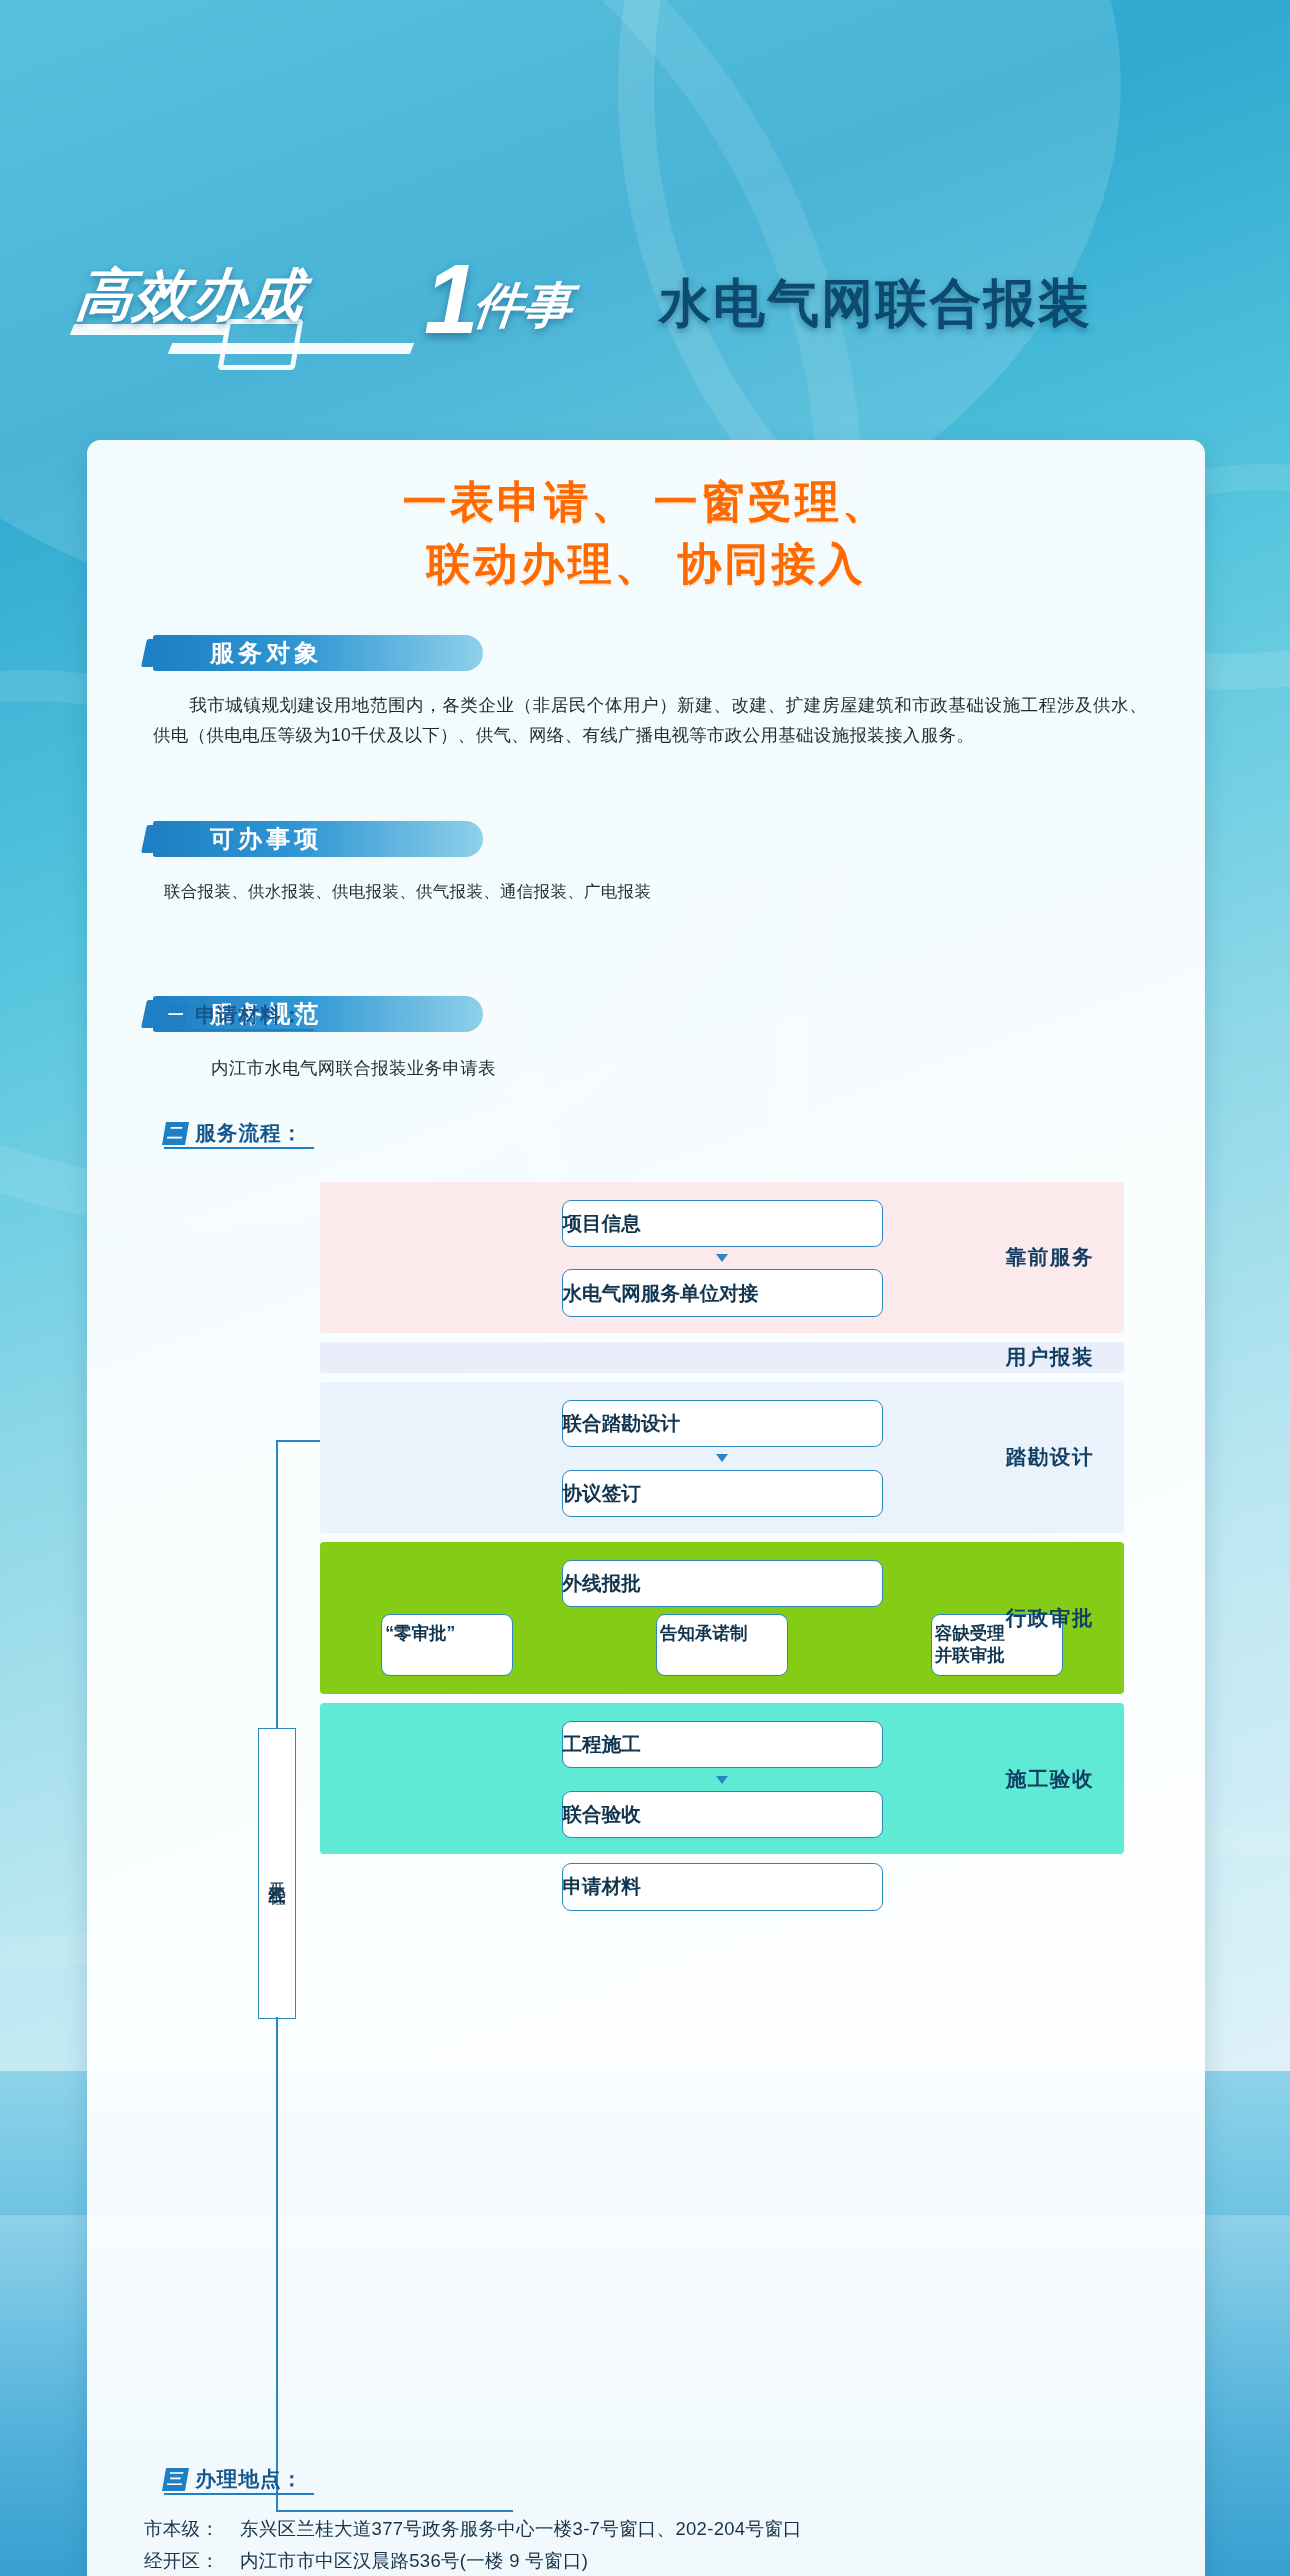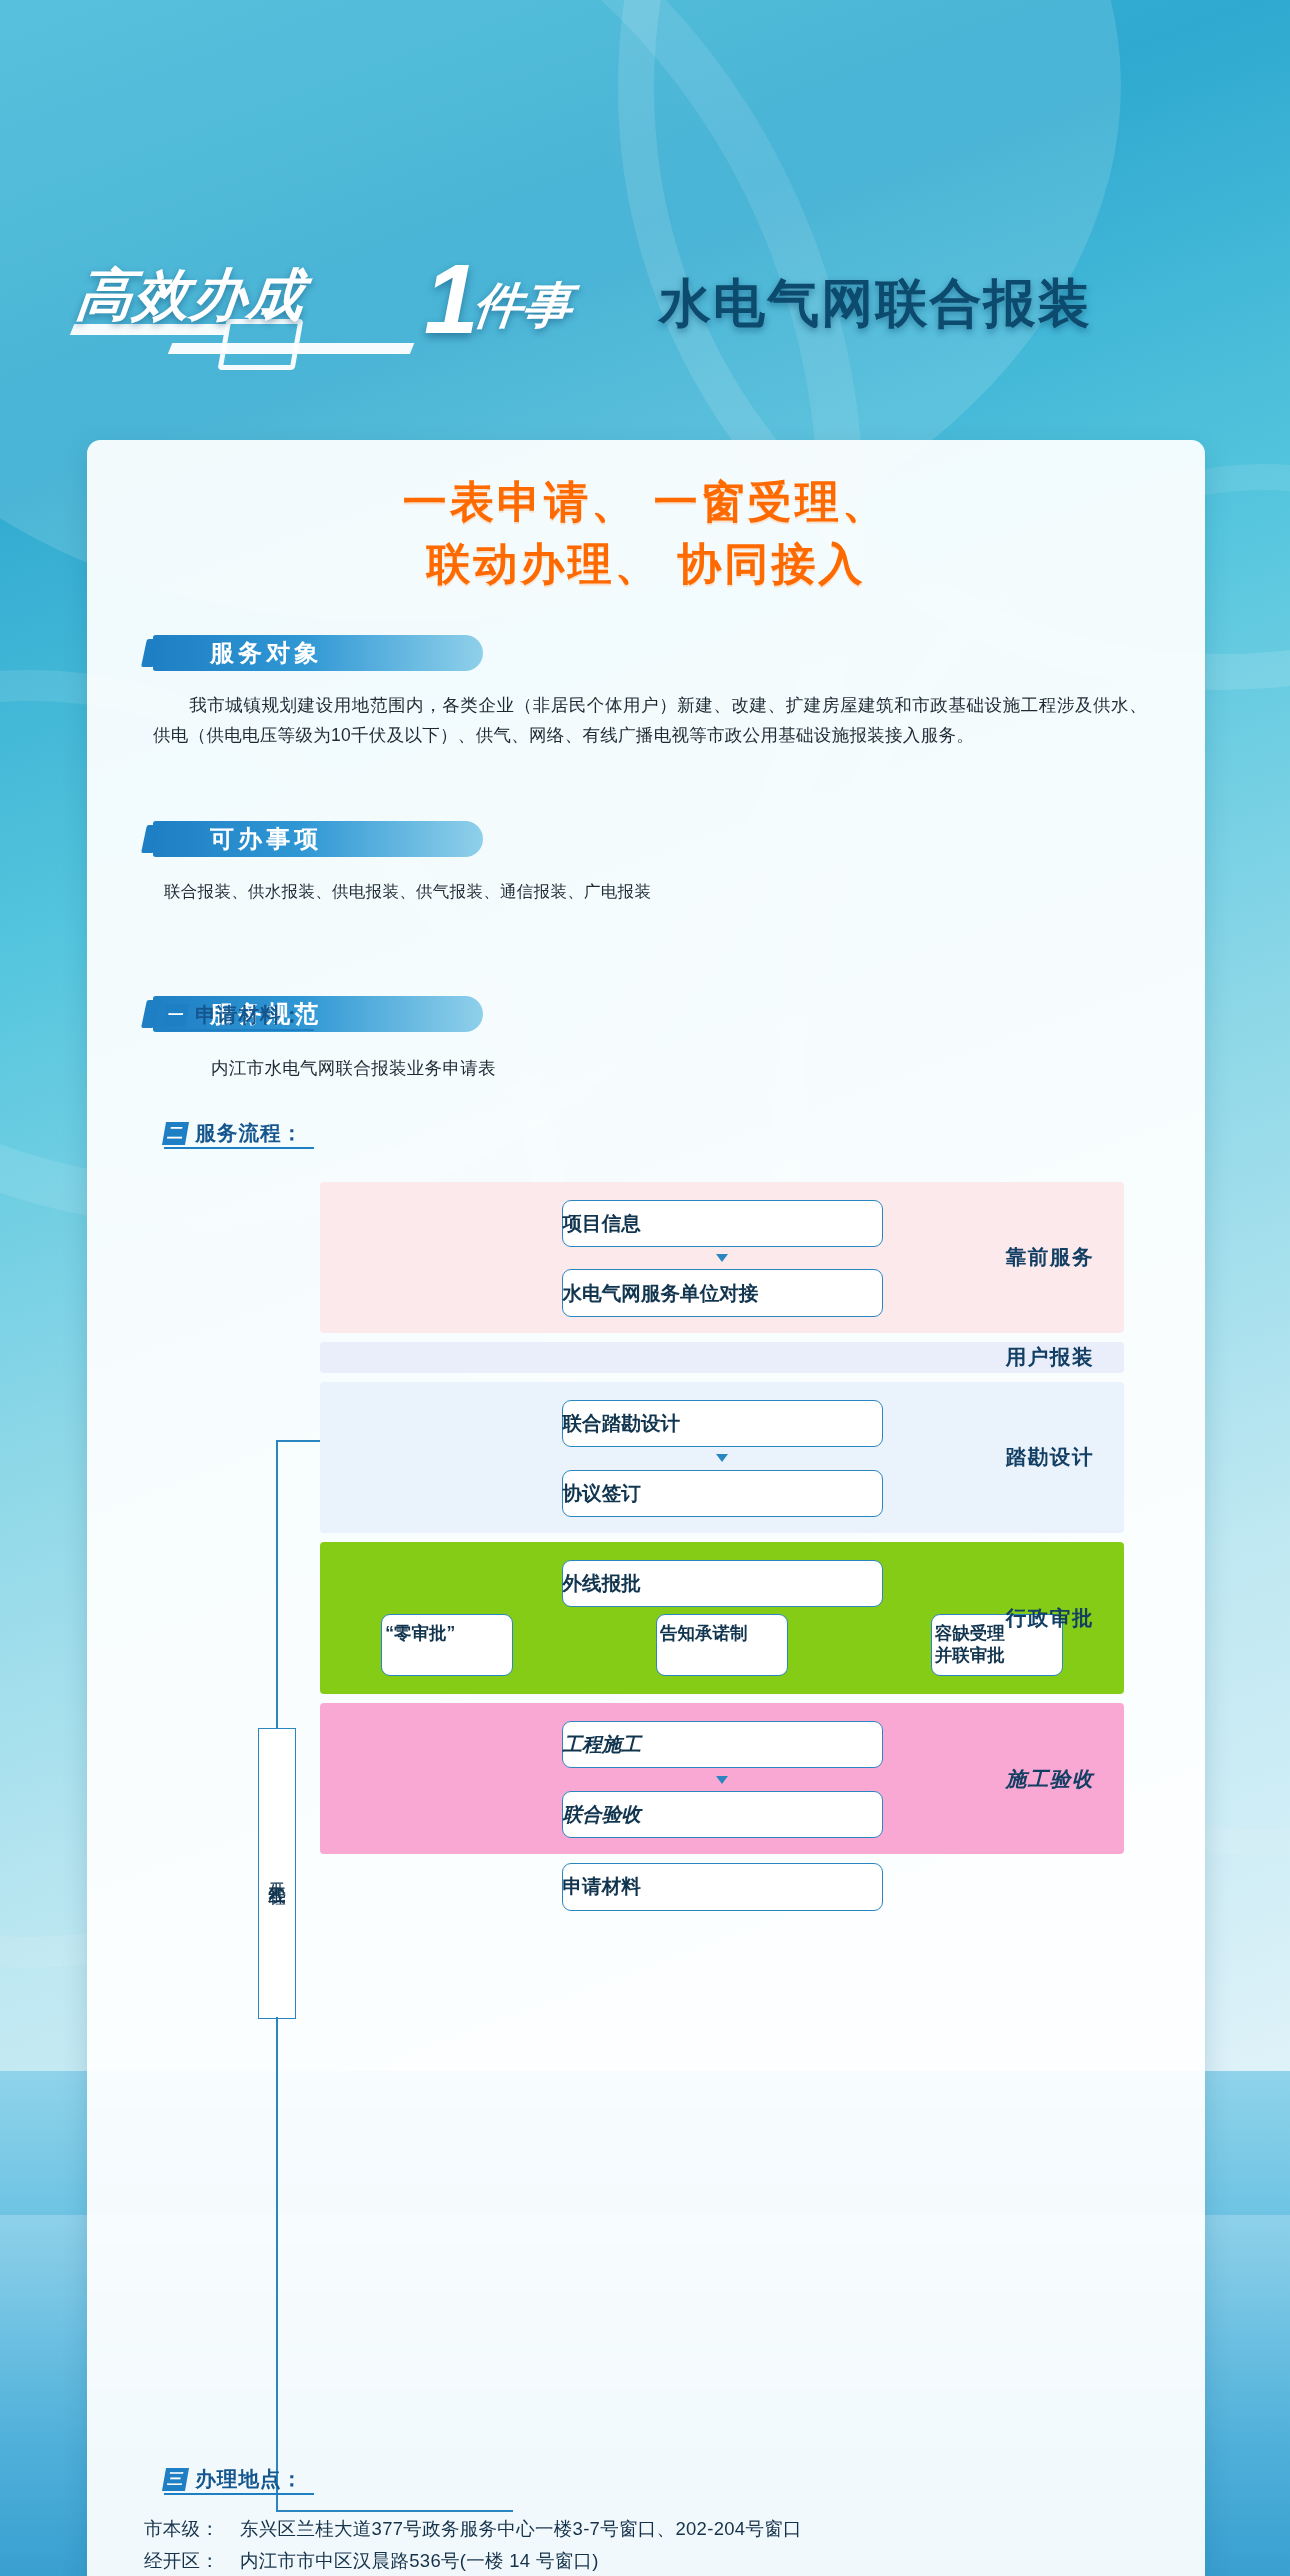--- a/index.html
+++ b/index.html
@@ -117,21 +117,21 @@
     padding:9.3px 0;width:319px;border-radius:9px;
   }
   .gap{height:7.2px;}
   .arrow-v{width:0;height:0;margin:0 auto;border-left:6.2px solid transparent;border-right:6.2px solid transparent;border-top:8.2px solid #2b86c0;}
   .triple{display:flex;justify-content:center;gap:20.6px;margin-top:7.2px;}
   .triple .gbox{width:124px;font-size:17.5px;padding:8.2px 3.1px;line-height:1.25;}
   .g1{background:#fbe9ec;padding:17.5px 0 15.5px;}
   .g2{background:#e9eefa;padding:15.5px 0;}
   .g3{background:#eaf3fb;padding:17.5px 0 15.5px;}
   .g4{background:#84cc16;padding:17.5px 0 17.5px;}
-  .g5{background:#f9a8d4;padding:17.5px 0 15.5px;font-style:italic;}
+  .g5{background:#5eead4;padding:17.5px 0 15.5px;}
   .final{background:transparent;padding:0;}
   .sideline{
     position:absolute;left:-62px;top:546px;width:36px;height:289px;
     border:1.5px solid #2b86c0;background:#fff;
     display:flex;align-items:center;justify-content:center;
   }
   .sideline span{writing-mode:vertical-rl;font-size:17.5px;color:#12354f;letter-spacing:2.1px;}
   .slink{position:absolute;background:#2b86c0;}
 
   
@@ -257,17 +257,17 @@
 
   <div class="subhead" style="left:77px;top:2025px;">
     <div class="num">三</div>
     <div class="txt">办理地点：</div>
   </div>
 
   <div class="addr-row" style="left:57px;top:2076px;">
     <span class="k">市本级：</span><span>东兴区兰桂大道377号政务服务中心一楼3-7号窗口、202-204号窗口</span>
   </div>
   <div class="addr-row" style="left:57px;top:2108px;">
-    <span class="k">经开区：</span><span>内江市市中区汉晨路536号(一楼 14 号窗口)</span>
+    <span class="k">经开区：</span><span>内江市市中区汉晨路536号(一楼 9 号窗口)</span>
   </div>
 
 </div>
 
 
 </body></html>

